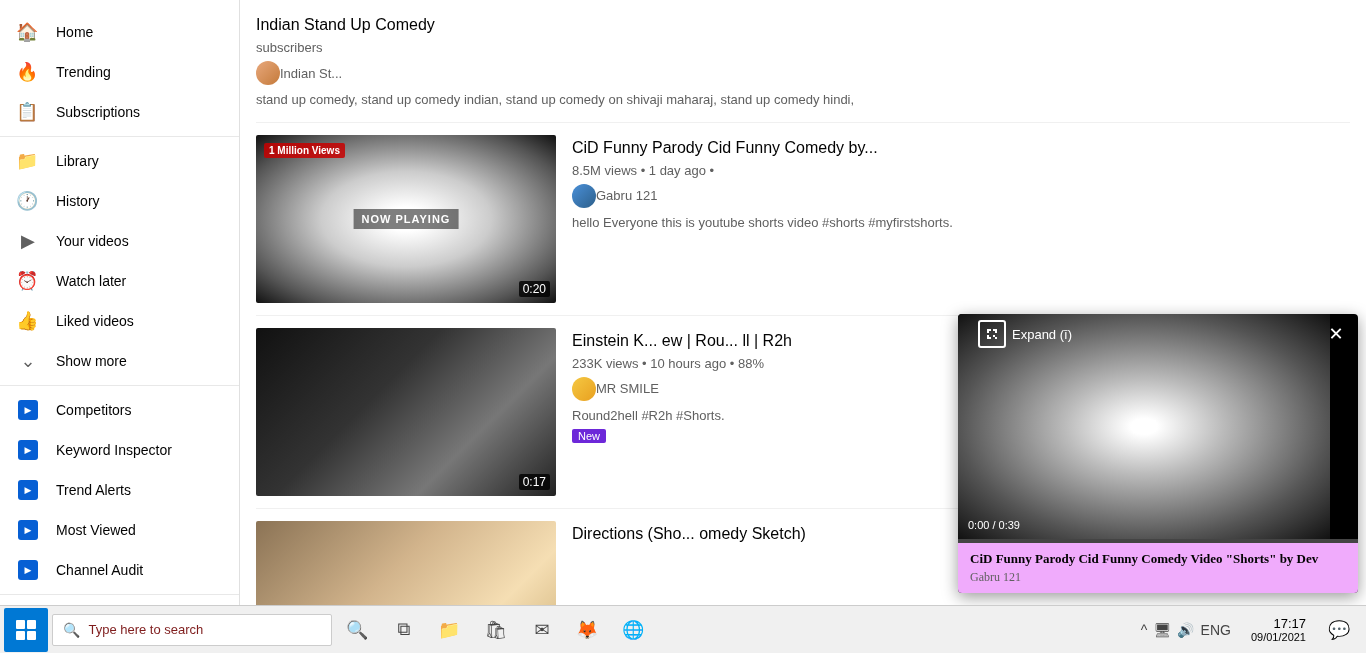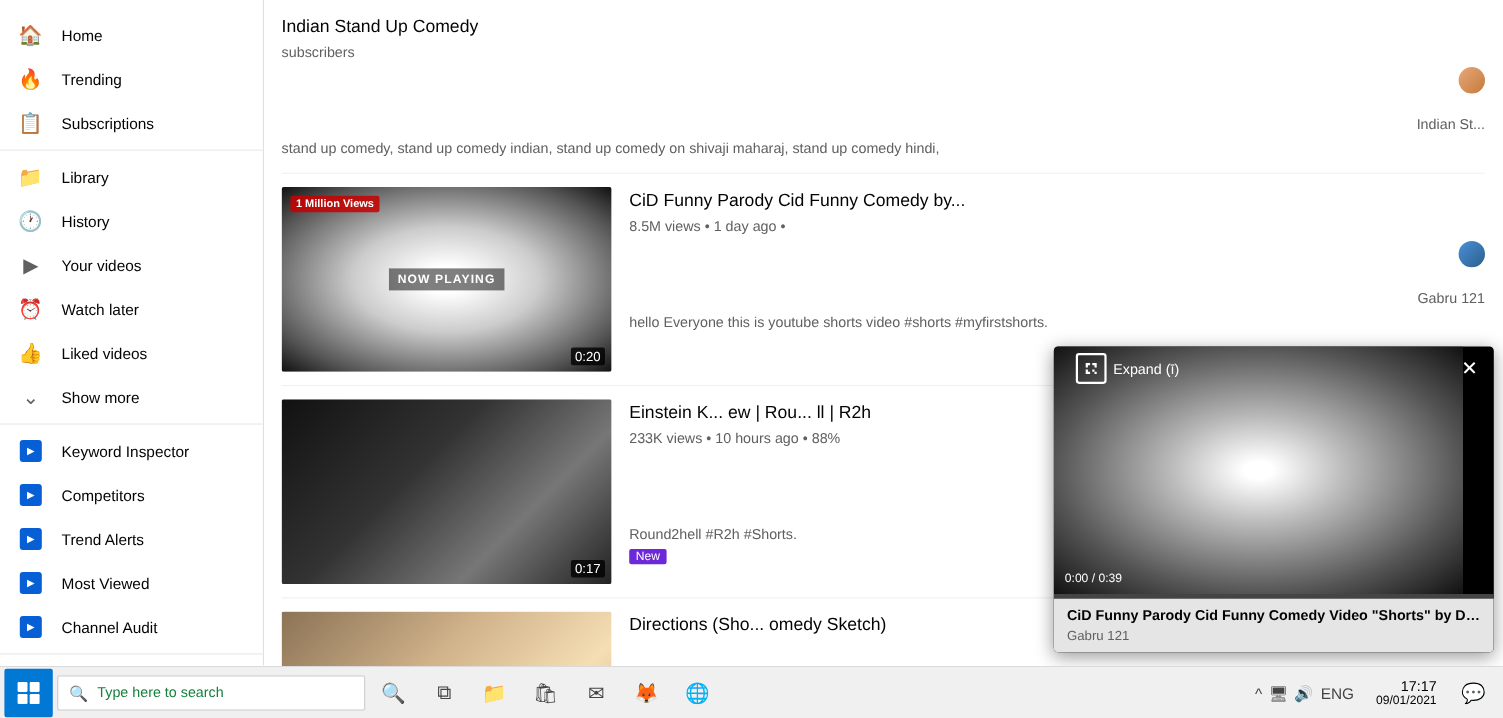--- a/index.html
+++ b/index.html
@@ -31,53 +31,53 @@
     .thumb-dark { background: linear-gradient(135deg, #222 0%, #444 50%, #888 100%); }
     .thumb-bright { background: radial-gradient(ellipse at center, #fff 10%, #ccc 40%, #555 80%, #111 100%); }
     .thumb-dark2 { background: linear-gradient(135deg, #111 0%, #333 40%, #777 70%, #222 100%); }
     .thumb-skin { background: linear-gradient(135deg, #8B7355 0%, #D2B48C 40%, #F5DEB3 70%, #C8A96E 100%); }
     .now-playing-label { position: absolute; top: 50%; left: 50%; transform: translate(-50%, -50%); color: white; font-size: 11px; font-weight: 600; letter-spacing: 1px; background: rgba(0,0,0,0.5); padding: 4px 8px; }
     .duration { position: absolute; bottom: 6px; right: 6px; background: rgba(0,0,0,0.8); color: #fff; font-size: 12px; padding: 1px 4px; border-radius: 2px; }
     .views-badge { position: absolute; top: 8px; left: 8px; background: rgba(200,0,0,0.85); color: #fff; font-size: 10px; padding: 2px 5px; border-radius: 2px; font-weight: 600; }
     .video-info { flex: 1; padding-top: 2px; }
     .video-title { font-size: 16px; font-weight: 500; color: #030303; line-height: 1.4; margin-bottom: 4px; }
     .video-stats { font-size: 13px; color: #606060; margin-bottom: 6px; }
-    .channel-row { display: flex; align-items: flex-end; gap: 20px; margin-bottom: 6px; flex-direction: column; }
+    .channel-row { display: flex; align-items: center; gap: 0; margin-bottom: 6px; }
     .channel-avatar { width: 24px; height: 24px; border-radius: 50%; background: #aaa; flex-shrink: 0; display: flex; align-items: center; justify-content: center; overflow: hidden; }
     .avatar-indian { background: linear-gradient(135deg, #e8a87c, #c47a3a); }
     .avatar-gabru { background: linear-gradient(135deg, #4a90d9, #2c5f8a); }
     .avatar-smile { background: linear-gradient(135deg, #f5c842, #e8a020); }
     .channel-name { font-size: 13px; color: #606060; }
     .video-desc { font-size: 13px; color: #606060; line-height: 1.4; }
     .new-badge { display: inline-block; background: #6d28d9; color: #fff; font-size: 11px; padding: 1px 6px; border-radius: 2px; margin-top: 4px; }
 
     
     .mini-player { position: fixed; bottom: 60px; right: 8px; width: 400px; background: #000; border-radius: 4px; overflow: hidden; box-shadow: 0 4px 16px rgba(0,0,0,0.4); z-index: 100; }
     .mini-player-header { display: flex; align-items: center; justify-content: space-between; position: absolute; top: 0; left: 12px; right: 0; padding: 6px 8px; z-index: 10; }
     .mini-player-expand { display: flex; align-items: center; gap: 6px; color: #fff; font-size: 13px; cursor: pointer; }
     .expand-icon { width: 28px; height: 28px; border: 2px solid #fff; border-radius: 3px; display: flex; align-items: center; justify-content: center; }
     .expand-icon svg { fill: white; }
     .mini-player-close { color: #fff; cursor: pointer; font-size: 18px; width: 28px; height: 28px; display: flex; align-items: center; justify-content: center; }
     .mini-player-video { width: 372px; height: 225px; background: radial-gradient(ellipse at center, #fff 5%, #bbb 30%, #555 70%, #111 100%); position: relative; display: flex; align-items: center; justify-content: center; }
     .mini-next-btn { color: #fff; font-size: 28px; cursor: pointer; z-index: 5; }
     .mini-player-progress { height: 4px; background: #444; position: relative; }
     .mini-progress-fill { height: 100%; background: #ff0000; width: 0%; }
-    .mini-player-info { background: #e5e5e5; padding: 8px 12px; }
+    .mini-player-info { background: #f0abfc; padding: 8px 12px; font-family: Liberation Serif, serif; }
     .mini-player-title { font-size: 13px; font-weight: 600; color: #030303; line-height: 1.3; white-space: nowrap; overflow: hidden; text-overflow: ellipsis; }
     .mini-player-channel { font-size: 12px; color: #606060; margin-top: 2px; }
     .mini-player-time { position: absolute; bottom: 8px; left: 10px; color: #fff; font-size: 11px; }
 
     
     .taskbar { height: 48px; background: #f0f0f0; border-top: 1px solid #ccc; display: flex; align-items: center; padding: 0 4px; gap: 4px; position: relative; z-index: 200; flex-shrink: 0; }
     .taskbar-start { width: 44px; height: 44px; display: flex; align-items: center; justify-content: center; cursor: pointer; background: #0078d4; border-radius: 2px; }
     .win-logo { width: 20px; height: 20px; display: grid; grid-template-columns: 1fr 1fr; gap: 2px; }
     .win-logo-quad { background: #fff; border-radius: 1px; }
     .search-bar { display: flex; align-items: center; background: #fff; border: 1px solid #ccc; border-radius: 2px; height: 32px; padding: 0 10px; gap: 8px; width: 280px; cursor: text; }
     .search-bar-icon { color: #888; font-size: 14px; }
-    .search-bar-text { font-size: 13px; color: #15803d; }
+    .search-bar-text { font-size: 13px; color: #7f1d1d; }
     .taskbar-icons { display: flex; align-items: center; gap: 2px; }
     .taskbar-icon-btn { width: 44px; height: 44px; display: flex; align-items: center; justify-content: center; cursor: pointer; border-radius: 2px; font-size: 18px; color: #444; }
     .taskbar-right { margin-left: auto; display: flex; align-items: center; gap: 4px; }
     .system-tray { display: flex; align-items: center; gap: 6px; padding: 0 8px; }
     .tray-icon { font-size: 14px; color: #444; cursor: pointer; }
     .clock { text-align: right; padding: 0 8px; cursor: pointer; }
     .clock-time { font-size: 13px; color: #000; font-weight: 500; }
     .clock-date { font-size: 11px; color: #000; }
     .taskbar-notif { width: 44px; height: 44px; display: flex; align-items: center; justify-content: center; cursor: pointer; }
     .notif-icon { font-size: 18px; color: #444; }
@@ -129,27 +129,27 @@
         <span class="icon">⌄</span>
         <span class="label">Show more</span>
       </div>
     </div>
 
     <div class="sidebar-section">
       <div class="sidebar-ext-item">
         <span class="icon">
             <span class="ext-icon"></span>
           </span>
+        <span class="label">Competitors</span>
+      </div>
+      <div class="sidebar-ext-item">
+        <span class="icon">
+            <span class="ext-icon"></span>
+          </span>
         <span class="label">Keyword Inspector</span>
-      </div>
-      <div class="sidebar-ext-item">
-        <span class="icon">
-            <span class="ext-icon"></span>
-          </span>
-        <span class="label">Competitors</span>
       </div>
       <div class="sidebar-ext-item">
         <span class="icon">
             <span class="ext-icon"></span>
           </span>
         <span class="label">Trend Alerts</span>
       </div>
       <div class="sidebar-ext-item">
         <span class="icon">
             <span class="ext-icon"></span>

